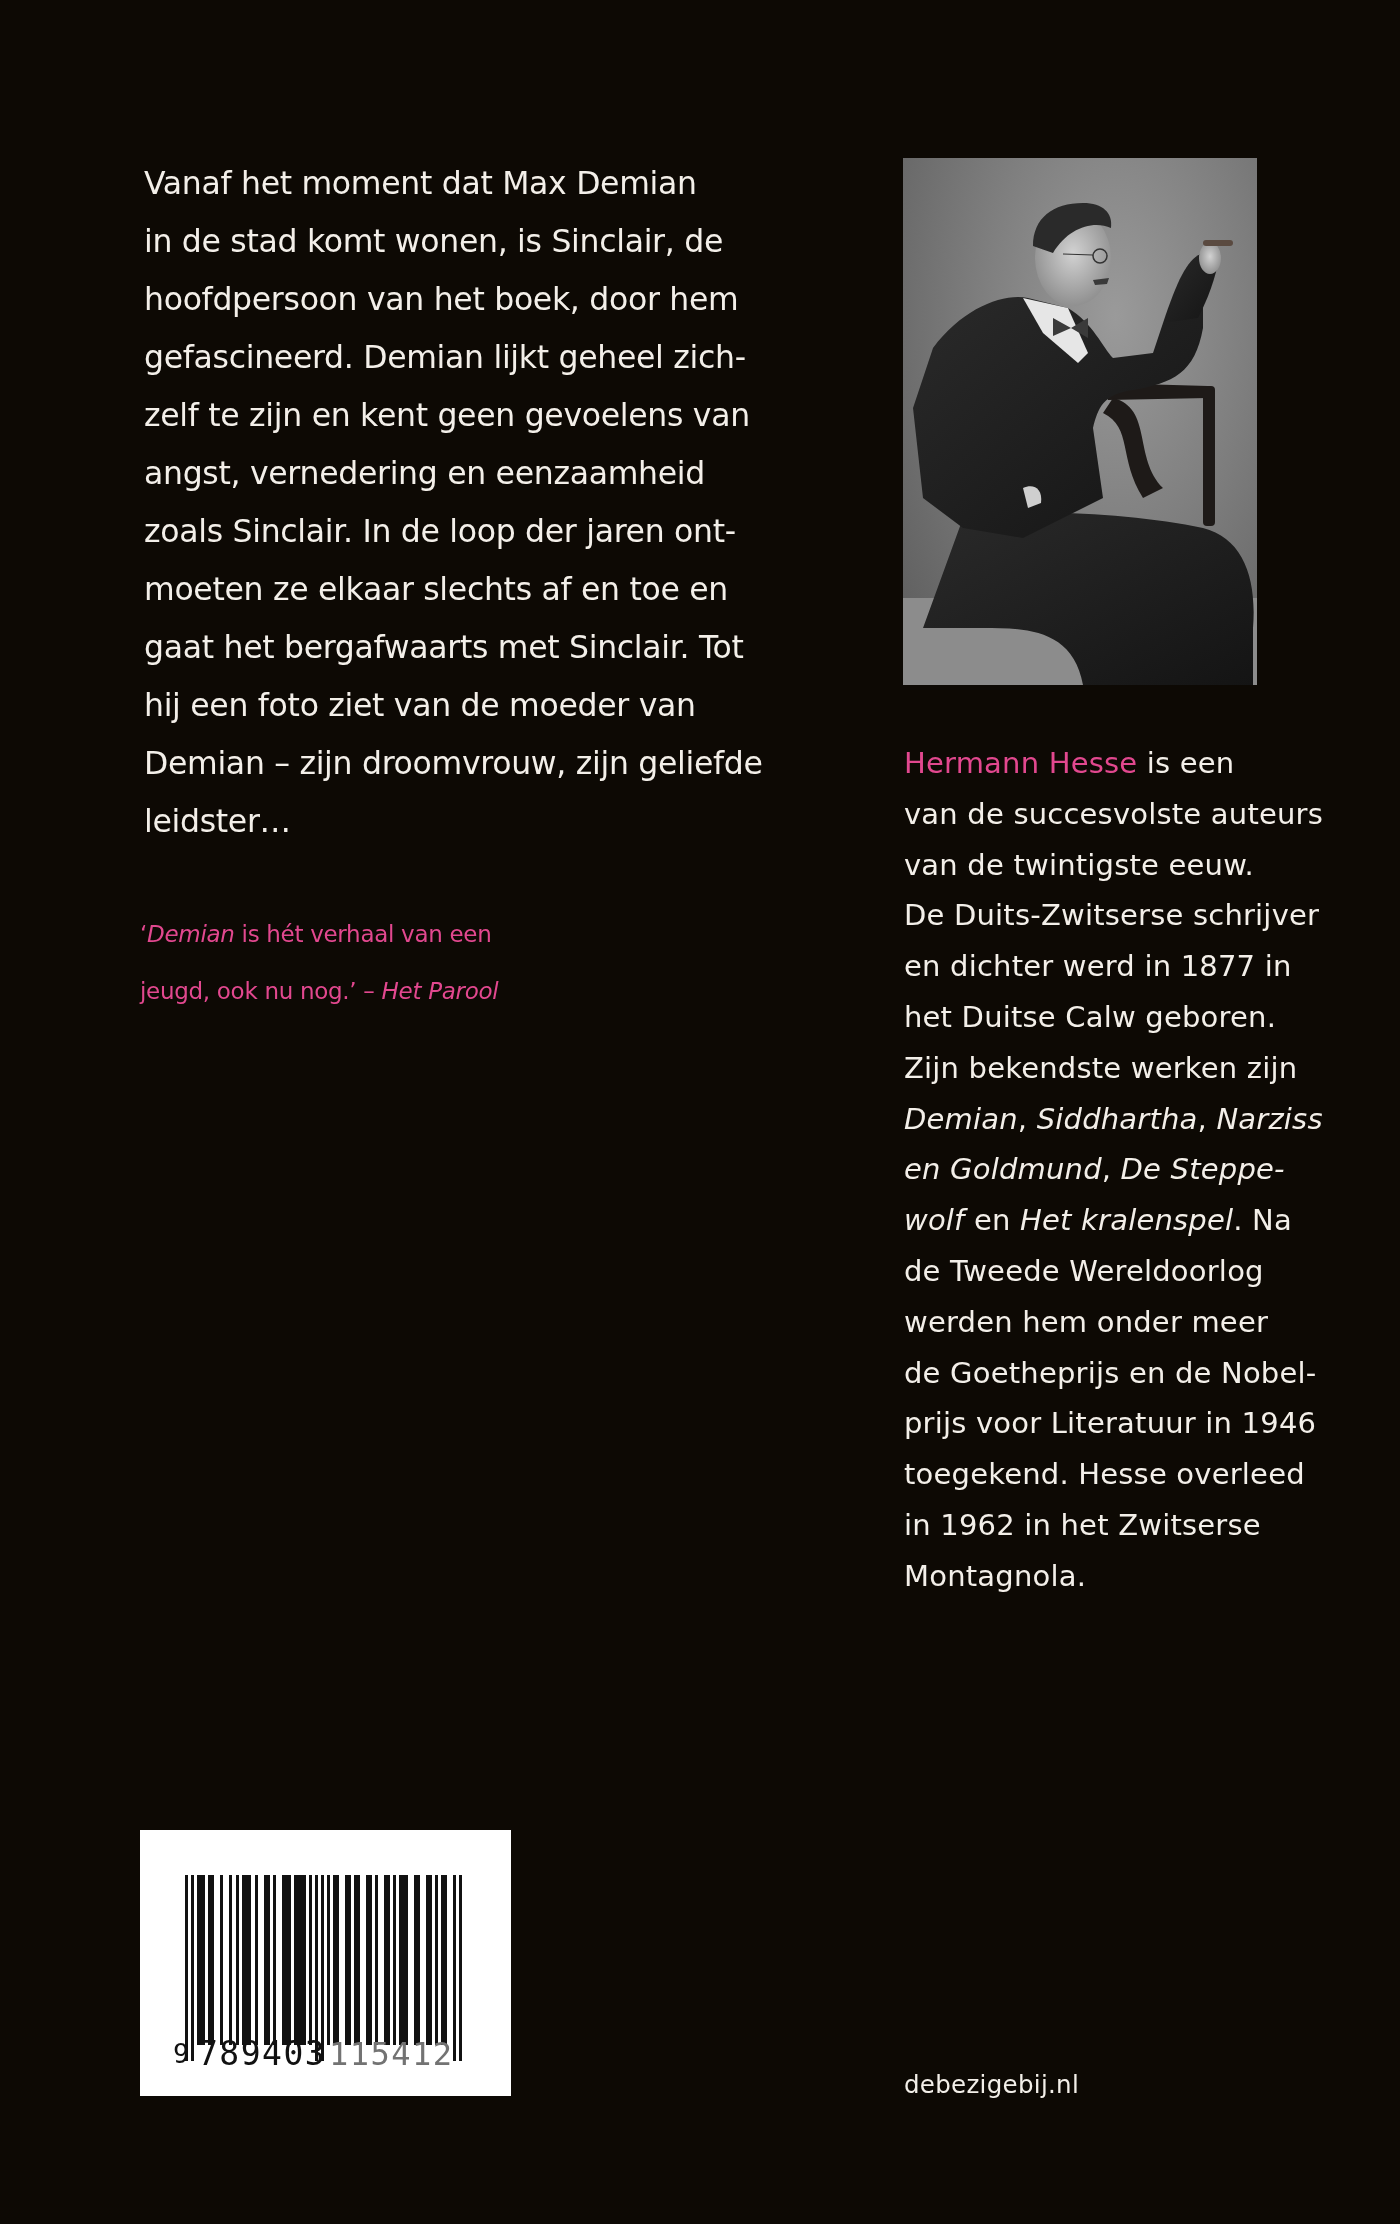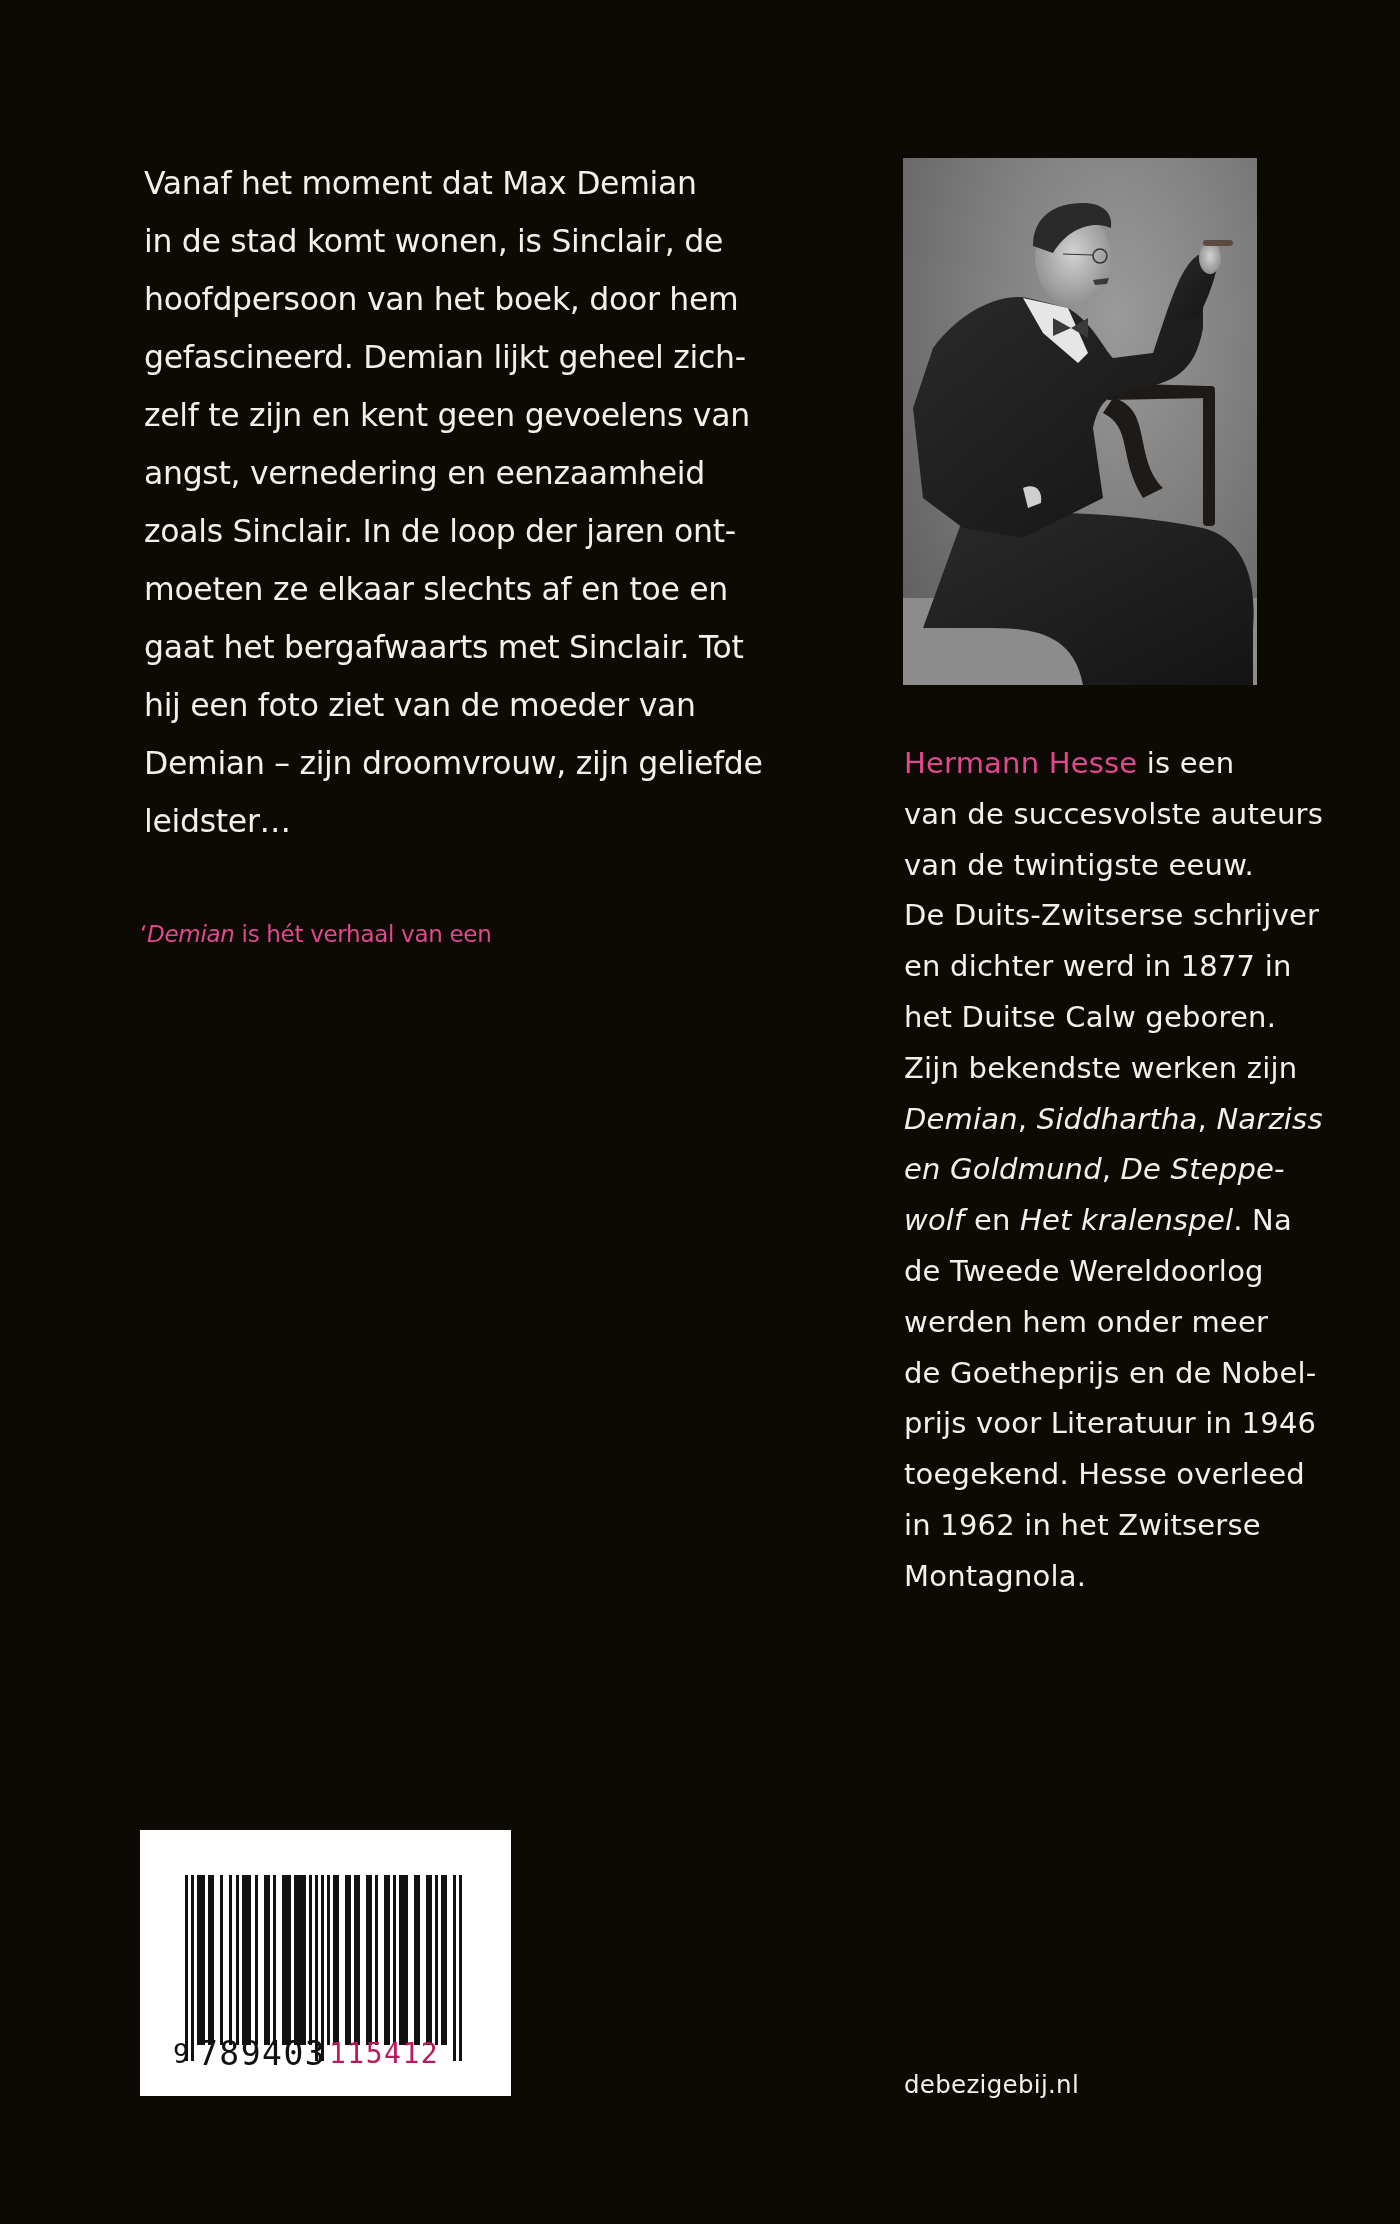--- a/index.html
+++ b/index.html
@@ -71,20 +71,21 @@
   <span class="line">zoals Sinclair. In de loop der jaren ont-</span>
   <span class="line">moeten ze elkaar slechts af en toe en</span>
   <span class="line">gaat het bergafwaarts met Sinclair. Tot</span>
   <span class="line">hij een foto ziet van de moeder van</span>
   <span class="line">Demian – zijn droomvrouw, zijn geliefde</span>
   <span class="line">leidster…</span>
 </div>
 
 <div class="quote">
   <span class="line"><span>‘</span><span class="it">Demian</span><span> is hét verhaal van een</span></span>
+  <span class="line"><span>jeugd, ook nu nog.’ – </span><span class="it">Het Parool</span></span>
 </div>
 
 <div class="photo" title="Black-and-white portrait of Hermann Hesse seated, holding a cigar">
   <svg viewBox="0 0 354 527" preserveAspectRatio="none">
     <defs>
       <linearGradient id="suit" x1="0" y1="0" x2="1" y2="1">
         <stop offset="0" stop-color="#2a2a2a"></stop>
         <stop offset="1" stop-color="#141414"></stop>
       </linearGradient>
       <radialGradient id="face" cx="0.5" cy="0.45" r="0.6">
@@ -183,16 +184,16 @@
       <rect x="286" y="45" width="6" height="170"></rect>
       <rect x="295" y="45" width="3" height="170"></rect>
       <rect x="301" y="45" width="6" height="170"></rect>
 
       <rect x="313" y="45" width="3" height="186"></rect>
       <rect x="319" y="45" width="3" height="186"></rect>
     </g>
   </svg>
   <span style="position:absolute;left:33px;top:209px;font-family:'DejaVu Sans Mono',monospace;font-size:27px;color:#111;line-height:30px;">9</span>
   <span style="position:absolute;left:58px;top:209px;font-family:'DejaVu Sans Mono',monospace;font-size:33px;letter-spacing:1.5px;color:#111;line-height:30px;">789403</span>
-  <span style="position:absolute;left:189px;top:209px;font-family:'DejaVu Sans Mono',monospace;font-size:28px;letter-spacing:1.5px;color:#be185d;line-height:30px;">115412</span>
+  <span style="position:absolute;left:189px;top:209px;font-family:'DejaVu Sans Mono',monospace;font-size:32px;letter-spacing:1.5px;color:#737373;line-height:30px;">115412</span>
 </div>
 
 <div class="site">debezigebij.nl</div>
 
 </body></html>

